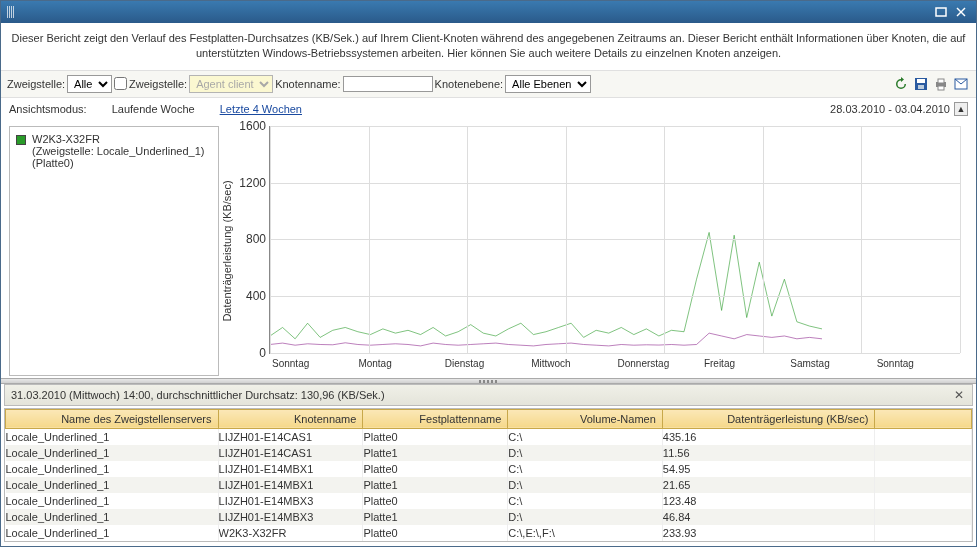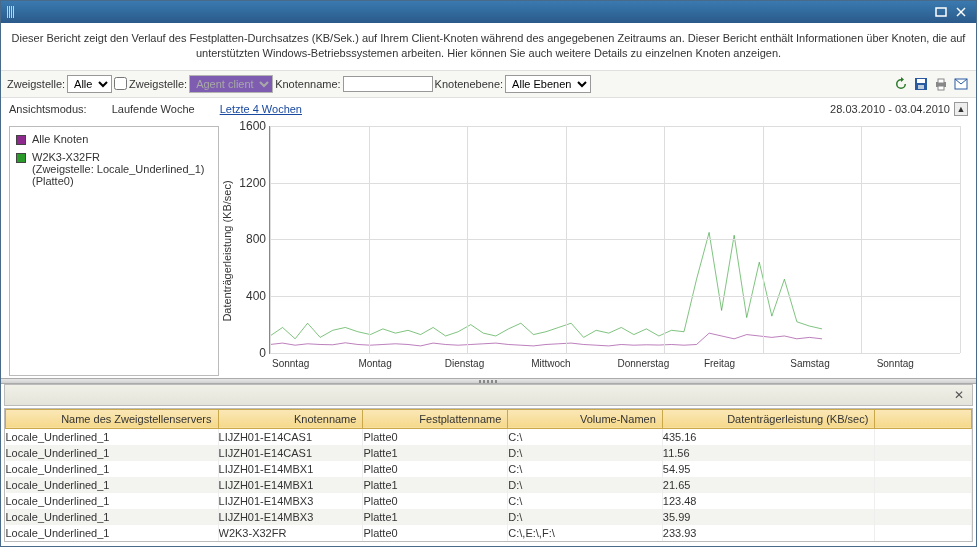--- a/index.html
+++ b/index.html
@@ -6,21 +6,21 @@
   body { font-family: Arial, sans-serif; font-size: 11px; color: #333; background: #fff; width: 977px; }
   .window { border: 1px solid #4a6a8a; }
   .titlebar { background: linear-gradient(#3a7ab0, #2a5a8a); color: #fff; padding: 4px 6px; display: flex; align-items: center; font-size: 12px; font-weight: bold; }
   .titlebar .grip { display: inline-block; width: 8px; height: 12px; background: repeating-linear-gradient(90deg,#fff 0 1px,transparent 1px 2px); margin-right: 6px; opacity:.7;}
   .titlebar .spacer { flex: 1; }
   .titlebar .win-btn { width: 18px; height: 14px; margin-left: 2px; display:inline-flex; align-items:center; justify-content:center; color:#fff; cursor:pointer; }
   .desc { padding: 8px 10px; font-size: 11px; line-height: 1.4; text-align: center; }
   .filterbar { display: flex; align-items: center; gap: 2px; padding: 4px 6px; border-top:1px solid #e0e0e0; border-bottom:1px solid #e0e0e0; background:#f7f7f3; }
   .filterbar label { white-space: nowrap; }
   select, input[type=text] { font-size: 11px; border: 1px solid #999; padding: 1px 2px; background:#fff; }
-  select:disabled { background:#4c1d95; color:#888; }
+  select:disabled { background:#fef9c3; color:#888; }
   input[type=checkbox]{ vertical-align:middle; }
   .icon-btn { width:18px; height:18px; display:inline-flex; align-items:center; justify-content:center; cursor:pointer; }
   .viewbar { display:flex; align-items:center; gap:25px; padding:4px 8px; }
   .viewbar .right { margin-left:auto; display:flex; align-items:center; gap:4px;}
   a.link { color:#1a4aa0; text-decoration:underline; }
   .chart-area { display:flex; gap:8px; padding:6px 8px 2px 8px; }
   .legend { width:210px; border:1px solid #bbb; padding:6px; font-size:11px; }
   .legend-row { display:flex; align-items:flex-start; gap:6px; margin-bottom:6px; }
   .swatch { width:10px; height:10px; margin-top:2px; flex-shrink:0; border:1px solid #444;}
   .sw-purple{ background:#8e2a8e;}
@@ -110,24 +110,20 @@
     <span>Laufende Woche</span>
     <a href="#" class="link">Letzte 4 Wochen</a>
     <span class="right">
       <span>28.03.2010 - 03.04.2010</span>
       <span class="scroll-arrow">▲</span>
     </span>
   </div>
 
   <div class="chart-area">
     <div class="legend">
-      <div class="legend-row">
-        <span class="swatch sw-purple"></span>
-        <span>Alle Knoten</span>
-      </div>
       <div class="legend-row">
         <span class="swatch sw-green"></span>
         <span style="white-space:pre-line">W2K3-X32FR
 (Zweigstelle: Locale_Underlined_1)
 (Platte0)</span>
       </div>
     </div>
 
     <div class="chart-box">
       <div class="ylabel">Datenträgerleistung (KB/sec)</div>
@@ -164,20 +160,21 @@
           <div class="xlabel">Freitag</div>
           <div class="xlabel">Samstag</div>
           <div class="xlabel">Sonntag</div>
         </div>
     </div>
   </div>
 
   <div class="divider"></div>
 
   <div class="detail-header">
+    <span>31.03.2010 (Mittwoch) 14:00, durchschnittlicher Durchsatz: 130,96 (KB/Sek.)</span>
     <span class="close">✕</span>
   </div>
 
   <div class="table-wrap">
     <table>
       <colgroup>
           <col style="width:22%">
           <col style="width:15%">
           <col style="width:15%">
           <col style="width:16%">
@@ -233,21 +230,21 @@
             <td>Platte0</td>
             <td>C:\</td>
             <td>123.48</td>
             <td></td>
           </tr>
           <tr>
             <td>Locale_Underlined_1</td>
             <td>LIJZH01-E14MBX3</td>
             <td>Platte1</td>
             <td>D:\</td>
-            <td>35.99</td>
+            <td>46.84</td>
             <td></td>
           </tr>
           <tr>
             <td>Locale_Underlined_1</td>
             <td>W2K3-X32FR</td>
             <td>Platte0</td>
             <td>C:\,E:\,F:\</td>
             <td>233.93</td>
             <td></td>
           </tr>

